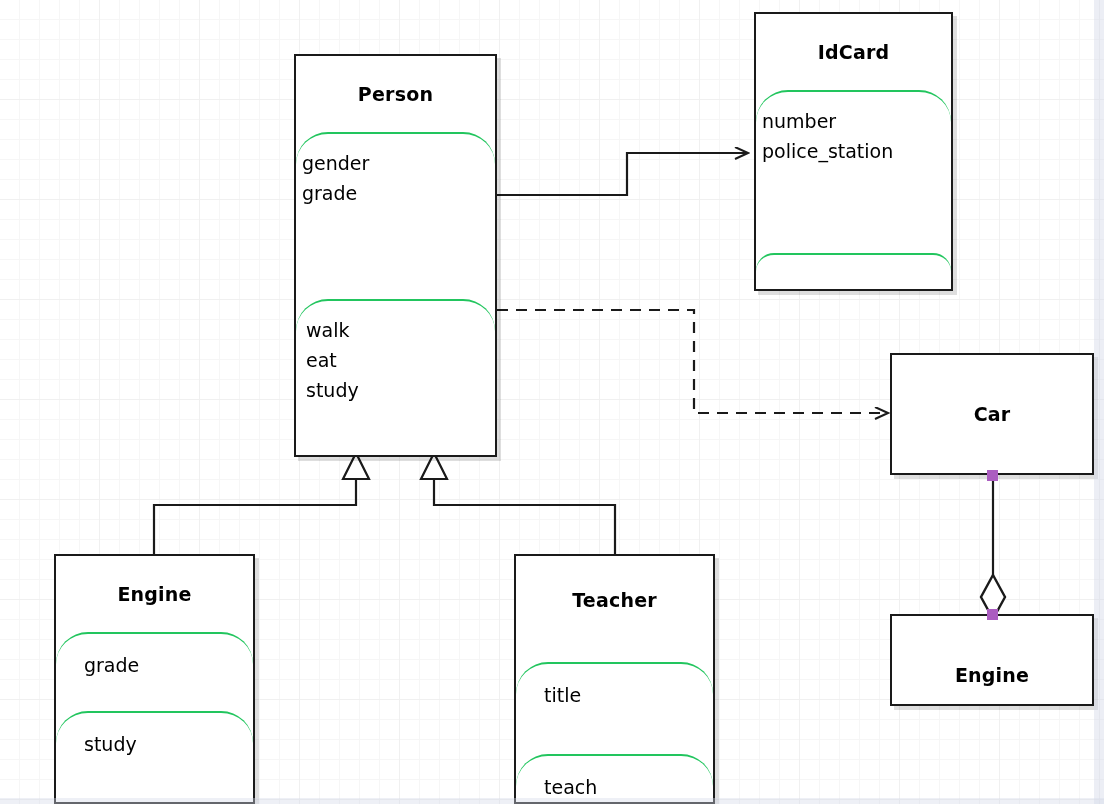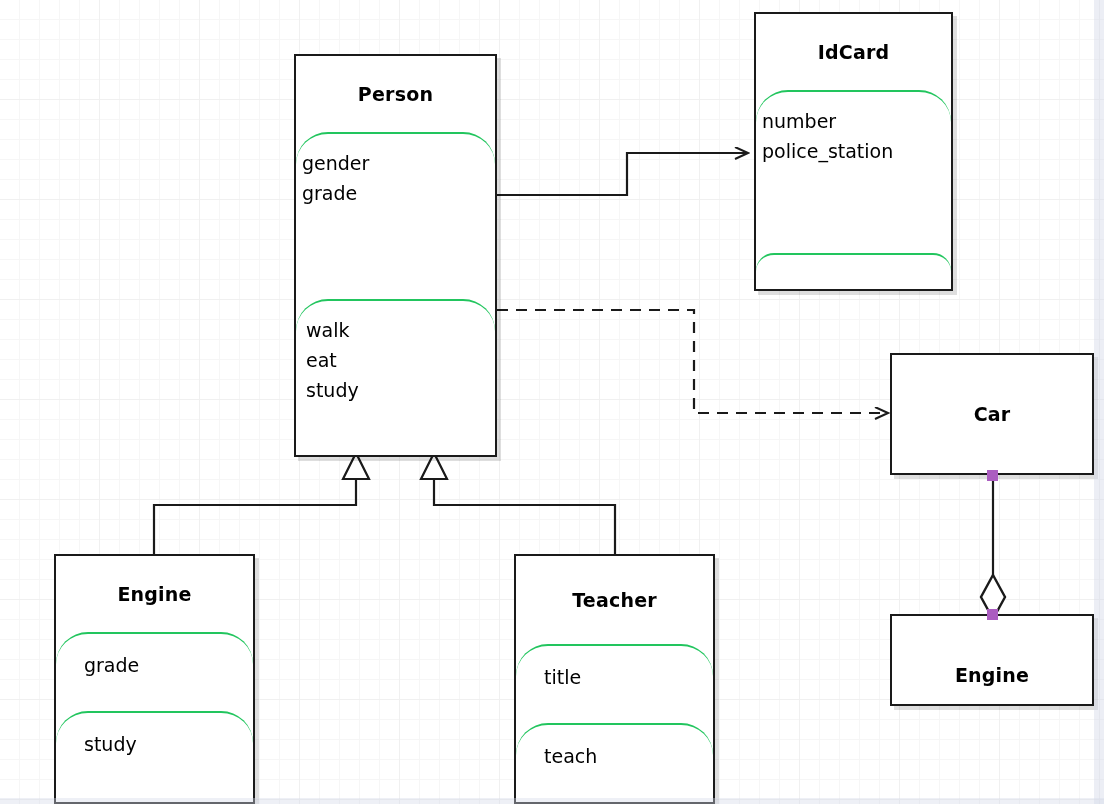--- a/index.html
+++ b/index.html
@@ -178,21 +178,21 @@
     <div class="compartment members tight" style="height:79px;">
       <div class="member-row">grade</div>
     </div>
     <div class="compartment members tight" style="height:105px;">
       <div class="member-row">study</div>
     </div>
   </div>
 
   <div class="uml-class" style="left:514px; top:554px; width:201px; height:250px;">
     <div class="compartment class-name" style="height:88px;">Teacher</div>
-    <div class="compartment members tight" style="height:79px;">
+    <div class="compartment members tight" style="height:92px;margin-top:18px;">
       <div class="member-row">title</div>
     </div>
     <div class="compartment members tight" style="height:91px;">
       <div class="member-row">teach</div>
     </div>
   </div>
 
   <div id="edge-tint-right"></div>
   <div id="edge-tint-bottom"></div>
 </div>

